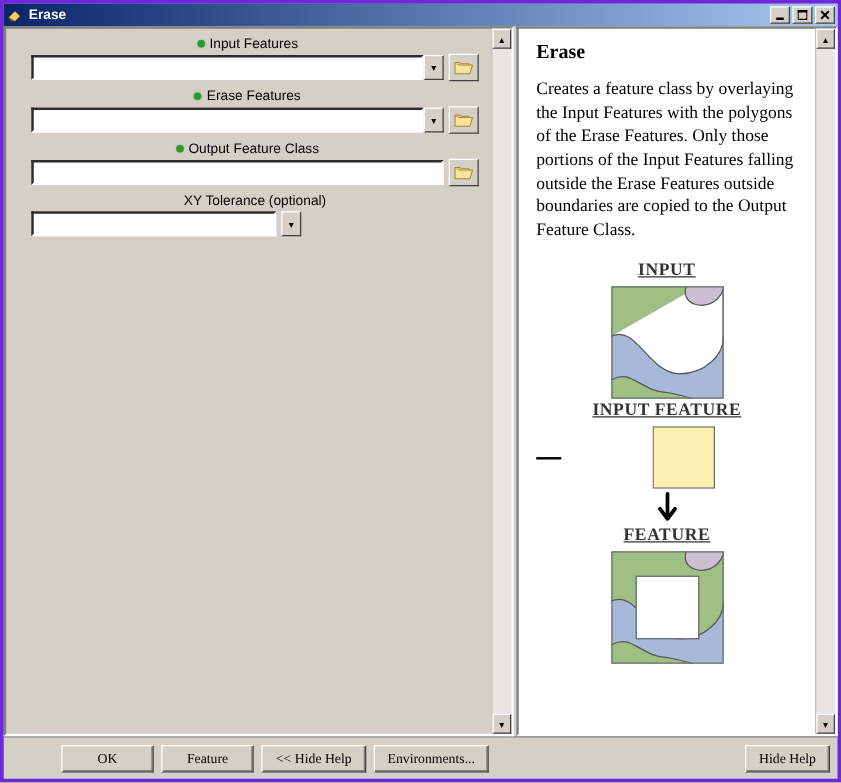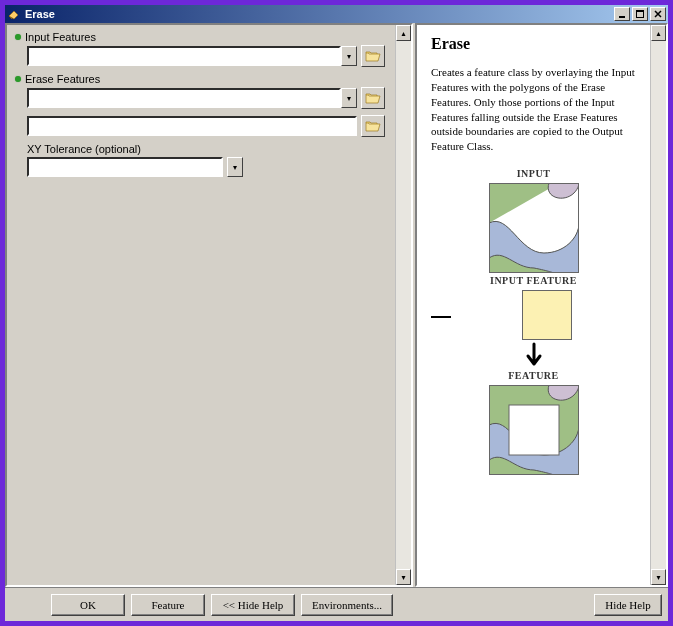--- a/index.html
+++ b/index.html
@@ -9,21 +9,21 @@
     font-size: 11px;
     background: #d4d0c8;
     width: 673px;
     height: 626px;
     overflow: hidden;
   }
   .window {
     width: 673px;
     height: 626px;
     background: #d4d0c8;
-    border: 5px solid #6d28d9;
+    border: 3px solid #6d28d9;
     display: flex;
     flex-direction: column;
   }
   .titlebar {
     height: 18px;
     background: linear-gradient(to right, #0a246a, #a6caf0);
     color: #fff;
     display: flex;
     align-items: center;
     padding: 0 2px;
@@ -81,21 +81,21 @@
     border: 1px solid #fff;
     border-right-color: #404040;
     border-bottom-color: #404040;
     display:flex;align-items:center;justify-content:center;
     font-size:8px;color:#000;
   }
   .sb-track { flex:1; }
   .field-group { margin-bottom: 6px; }
   .field-label {
     display: flex; align-items: center;
-    margin-bottom: 2px; margin-left: 0px;
+    margin-bottom: 2px; margin-left: 0px; justify-content: center;
   }
   .bullet {
     width: 6px; height: 6px; border-radius: 50%;
     background: #2a9a2a; margin-right: 4px;
     box-shadow: 0 0 1px #14601480;
   }
   .field-label span { font-size: 11px; }
   .input-row { display: flex; gap: 4px; align-items: center; margin-left: 12px; }
   .text-input {
     height: 20px; background: #fff;
@@ -136,26 +136,26 @@
     flex:1;
     padding: 10px 14px;
     overflow:hidden;
     color:#000;
   }
   .help-title {
     font-size: 16px; font-weight: bold; font-family: Verdana, Tahoma;
     margin-bottom: 12px;
   }
   .help-text {
-    font-size: 11px; font-family: Verdana, Tahoma;
+    font-size: 14px; font-family: Verdana, Tahoma;
     line-height: 1.35;
     margin-bottom: 14px;
   }
   .diagram { text-align:center; }
-  .diag-label { font-size:10px; font-weight:bold; font-family:Verdana; letter-spacing:0.5px; color:#333; margin:2px 0 4px; }
+  .diag-label { font-size:14px; font-weight:bold; font-family:Verdana; letter-spacing:0.5px; color:#333; margin:2px 0 4px;text-decoration:underline; }
   .diagram svg { display:block; margin:0 auto; }
   .minus { font-size:20px; font-weight:bold; display:inline-block; vertical-align:middle; margin-right:6px;}
   .erasebox-wrap{display:flex;align-items:center;justify-content:center;}
   .arrow-down { font-size:22px; margin:2px 0;}
   .bottombar {
     height: 34px;
     border-top: 1px solid #808080;
     display:flex; align-items:center;
     padding: 0 6px;
     gap: 6px;
@@ -245,20 +245,24 @@
               <div class="browse-btn">
                 <svg width="16" height="14">
                     <path d="M1 4 L1 12 L13 12 L15 5 L4 5 L3 4 Z" fill="#f7e39c" stroke="#9c7a20" stroke-width="0.7"></path>
                     <path d="M1 4 L1 3 L5 3 L6 4 L12 4 L12 5" fill="#e8cc6a" stroke="#9c7a20" stroke-width="0.7"></path>
                   </svg>
               </div>
             </div>
           </div>
 
           <div class="field-group">
+            <div class="field-label">
+                <div class="bullet"></div>
+                <span>Output Feature Class</span>
+              </div>
             <div class="input-row">
               <input class="text-input" style="flex: 1 1 0%;" value="">
               <div class="browse-btn">
                 <svg width="16" height="14">
                     <path d="M1 4 L1 12 L13 12 L15 5 L4 5 L3 4 Z" fill="#f7e39c" stroke="#9c7a20" stroke-width="0.7"></path>
                     <path d="M1 4 L1 3 L5 3 L6 4 L12 4 L12 5" fill="#e8cc6a" stroke="#9c7a20" stroke-width="0.7"></path>
                   </svg>
               </div>
             </div>
           </div>

